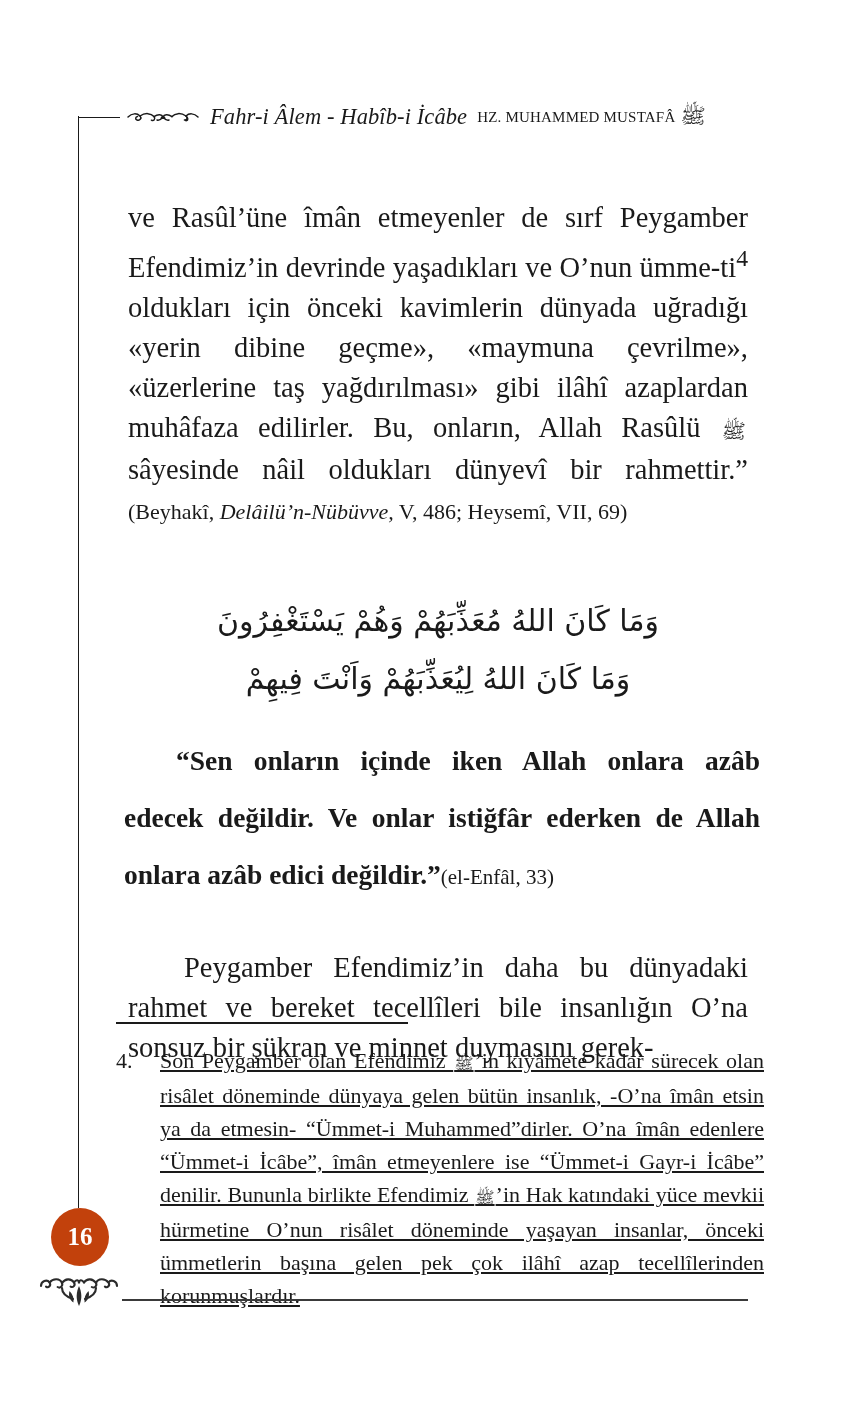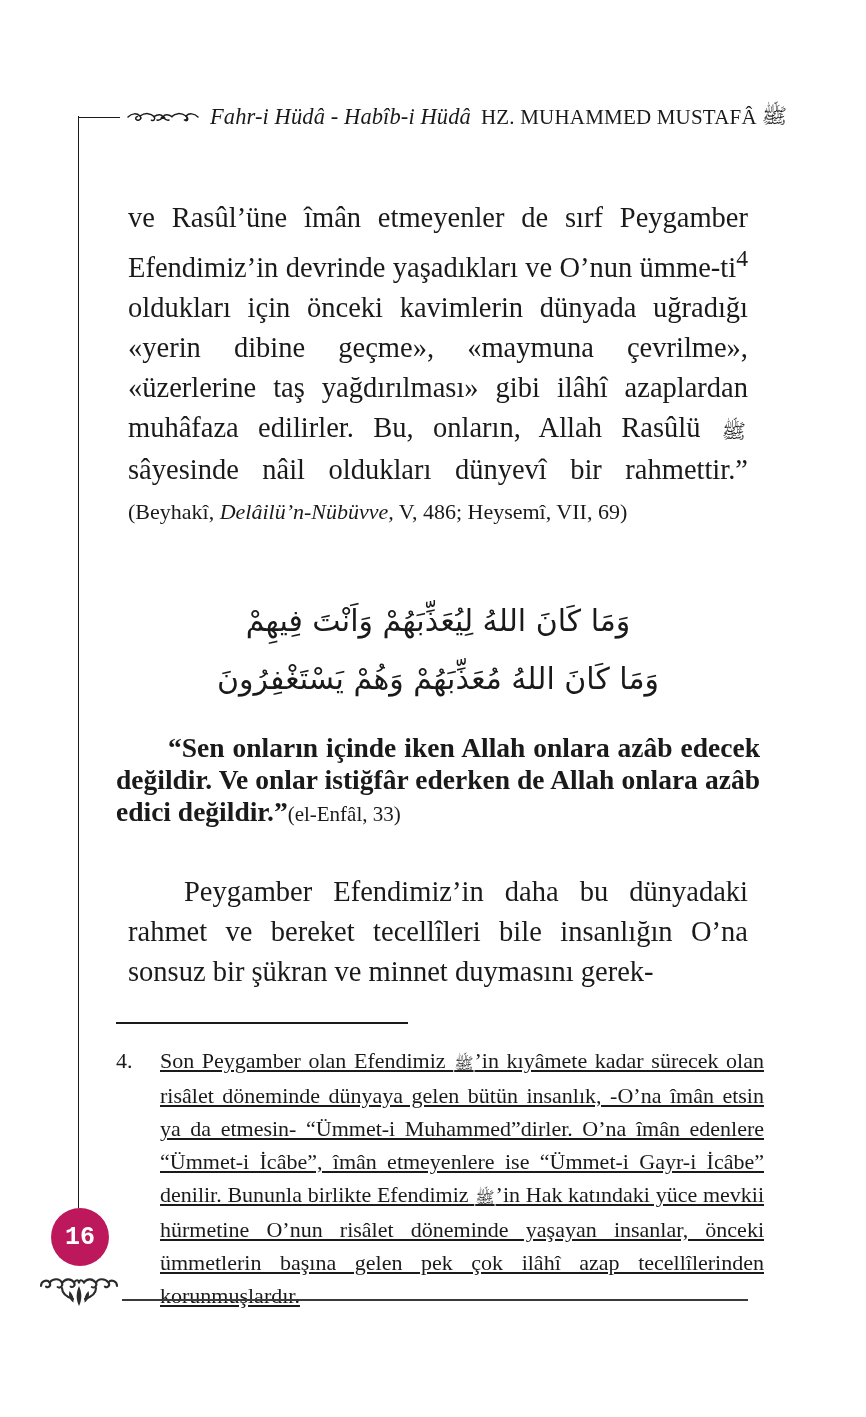--- a/index.html
+++ b/index.html
@@ -45,21 +45,21 @@
     margin-right: 10px;
     line-height: 0;
   }
   .header-title-italic {
     font-style: italic;
     font-size: 22.5px;
     letter-spacing: 0.1px;
     margin-right: 10px;
   }
   .header-title-caps {
-    font-size: 21px;
+    font-size: 15px;
     letter-spacing: 0.2px;
   }
   .sallallahu {
     font-family: "DejaVu Sans", sans-serif;
     font-size: 21px;
     margin-left: 5px;
     position: relative;
     top: 1px;
   }
   .sallallahu.inline {
@@ -118,23 +118,23 @@
   .ayah-line {
     font-family: "DejaVu Sans", sans-serif;
     font-size: 30px;
     line-height: 58px;
     letter-spacing: 0.5px;
     white-space: nowrap;
   }
 
   
   .meal {
-    margin: 24px 0 0 0;
+    margin: 24px 0 0 8px;
     font-size: 27.5px;
-    line-height: 32px;
+    line-height: 57px;
     font-weight: bold;
     text-align: justify;
     text-indent: 52px;
   }
   .meal .ref {
     font-weight: normal;
     font-size: 21px;
   }
 
   
@@ -170,26 +170,26 @@
   }
 
   
   .page-num {
     position: absolute;
     left: 51px;
     top: 1208px;
     width: 58px;
     height: 58px;
     border-radius: 50%;
-    background: #be185d;
+    background: #c2410c;
     color: #ffffff;
     display: flex;
     align-items: center;
     justify-content: center;
-    font-family: Liberation Mono, monospace;
+    font-family: Liberation Serif, serif;
     font-weight: bold;
     font-size: 25px;
   }
 
   
   .orn-bottom {
     position: absolute;
     left: 36px;
     top: 1272px;
     line-height: 0;
@@ -218,37 +218,37 @@
           <path d="M28 7.6 C32 5, 36 5.4, 37 8 C38 5.4, 42 5, 46 7.6"></path>
           <path d="M37 8 C35 10.5, 33 11.6, 31 11"></path>
           <path d="M37 8 C39 10.5, 41 11.6, 43 11"></path>
           <path d="M46 7.6 C49 4, 55 3.5, 60 7 C62.5 8.8, 60.5 11.6, 58.4 11"></path>
           <path d="M60 7 C63 4, 68 4, 72 8"></path>
           <path d="M60 7 C62.6 9.6, 62 12, 59.6 11.6"></path>
         </g>
         <ellipse cx="37" cy="8.6" rx="2.2" ry="1.5" fill="#1a1a1a"></ellipse>
       </svg>
     </span>
-    <span class="header-title-italic">Fahr-i Hüdâ - Habîb-i Hüdâ</span>
+    <span class="header-title-italic">Fahr-i Âlem - Habîb-i İcâbe</span>
     <span class="header-title-caps">HZ. MUHAMMED MUSTAFÂ</span>
     <span class="sallallahu">ﷺ</span>
   </div>
 
   <div class="left-rule"></div>
 
   <div class="body-col">
 
     <p class="para"><span>ve Rasûl’üne îmân etmeyenler de sırf Peygamber Efendimiz’in devrinde yaşadıkları ve O’nun ümme-ti</span><sup>4</sup><span> oldukları için önceki kavimlerin dünyada uğradığı «yerin dibine geçme», «maymuna çevrilme», «üzerlerine taş yağdırılması» gibi ilâhî azaplardan muhâfaza edilirler. Bu, onların, Allah Rasûlü </span><span class="sallallahu inline">ﷺ</span><span> sâyesinde nâil oldukları dünyevî bir rahmettir.” </span><span class="cite-small"><span>(Beyhakî, </span><i>Delâilü’n-Nübüvve,</i><span> V, 486; Heysemî, VII, 69)</span></span></p>
 
     <div class="spacer-sm"></div>
 
 
     <div class="ayah-block">
+      <div class="ayah-line">وَمَا كَانَ اللهُ مُعَذِّبَهُمْ وَهُمْ يَسْتَغْفِرُونَ</div>
       <div class="ayah-line">وَمَا كَانَ اللهُ لِيُعَذِّبَهُمْ وَاَنْتَ فِيهِمْ</div>
-      <div class="ayah-line">وَمَا كَانَ اللهُ مُعَذِّبَهُمْ وَهُمْ يَسْتَغْفِرُونَ</div>
     </div>
 
     <p class="meal"><span>“Sen onların içinde iken Allah onlara azâb edecek değildir. Ve onlar istiğfâr ederken de Allah onlara azâb edici değildir.”</span><span class="ref">(el-Enfâl, 33)</span></p>
 
     <div class="spacer-md"></div>
 
     <p class="para indent">Peygamber Efendimiz’in daha bu dünyadaki rahmet ve bereket tecellîleri bile insanlığın O’na sonsuz bir şükran ve minnet duymasını gerek-</p>
   </div>
 
   <div class="fn-rule"></div>

